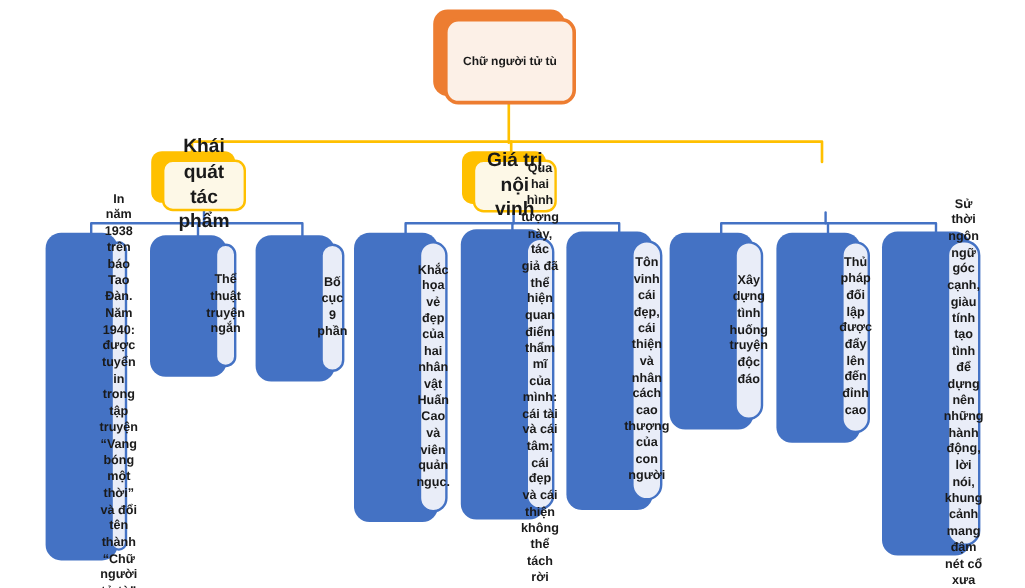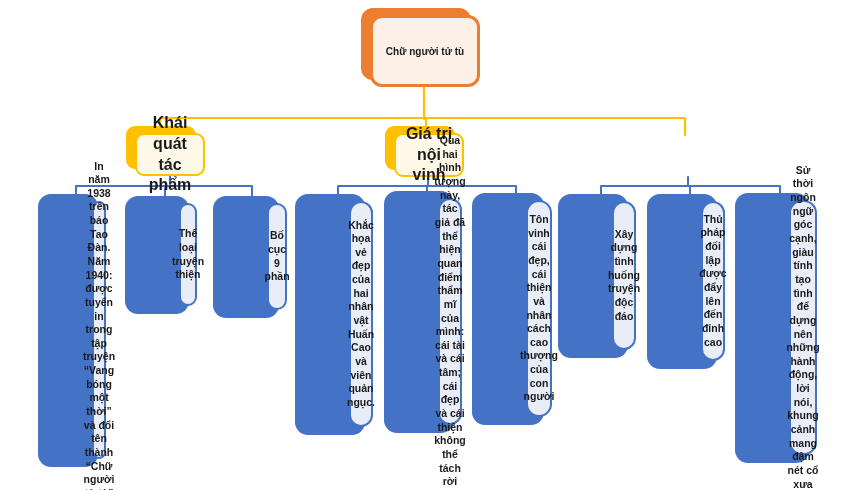--- a/index.html
+++ b/index.html
@@ -77,21 +77,21 @@
 
   <div class="node leaf" style="left:46px;top:201px;width:60px;height:258px">
     <div class="shadow"></div>
     <div class="card">
         <span>In năm 1938 trên báo Tao Đàn. Năm 1940: được tuyển in trong tập truyện “Vang bóng một thời” và đổi tên thành “Chữ người tử tù”</span>
       </div>
   </div>
   <div class="node leaf" style="left:133px;top:203px;width:64px;height:103px">
     <div class="shadow"></div>
     <div class="card">
-        <span>Thể loại truyện thiện</span>
+        <span>Thể thuật truyện ngắn</span>
       </div>
   </div>
   <div class="node leaf" style="left:221px;top:203px;width:66px;height:107px">
     <div class="shadow"></div>
     <div class="card">
         <span>Bố cục 9 phần</span>
       </div>
   </div>
 
   <div class="node leaf" style="left:303px;top:201px;width:70px;height:226px">

